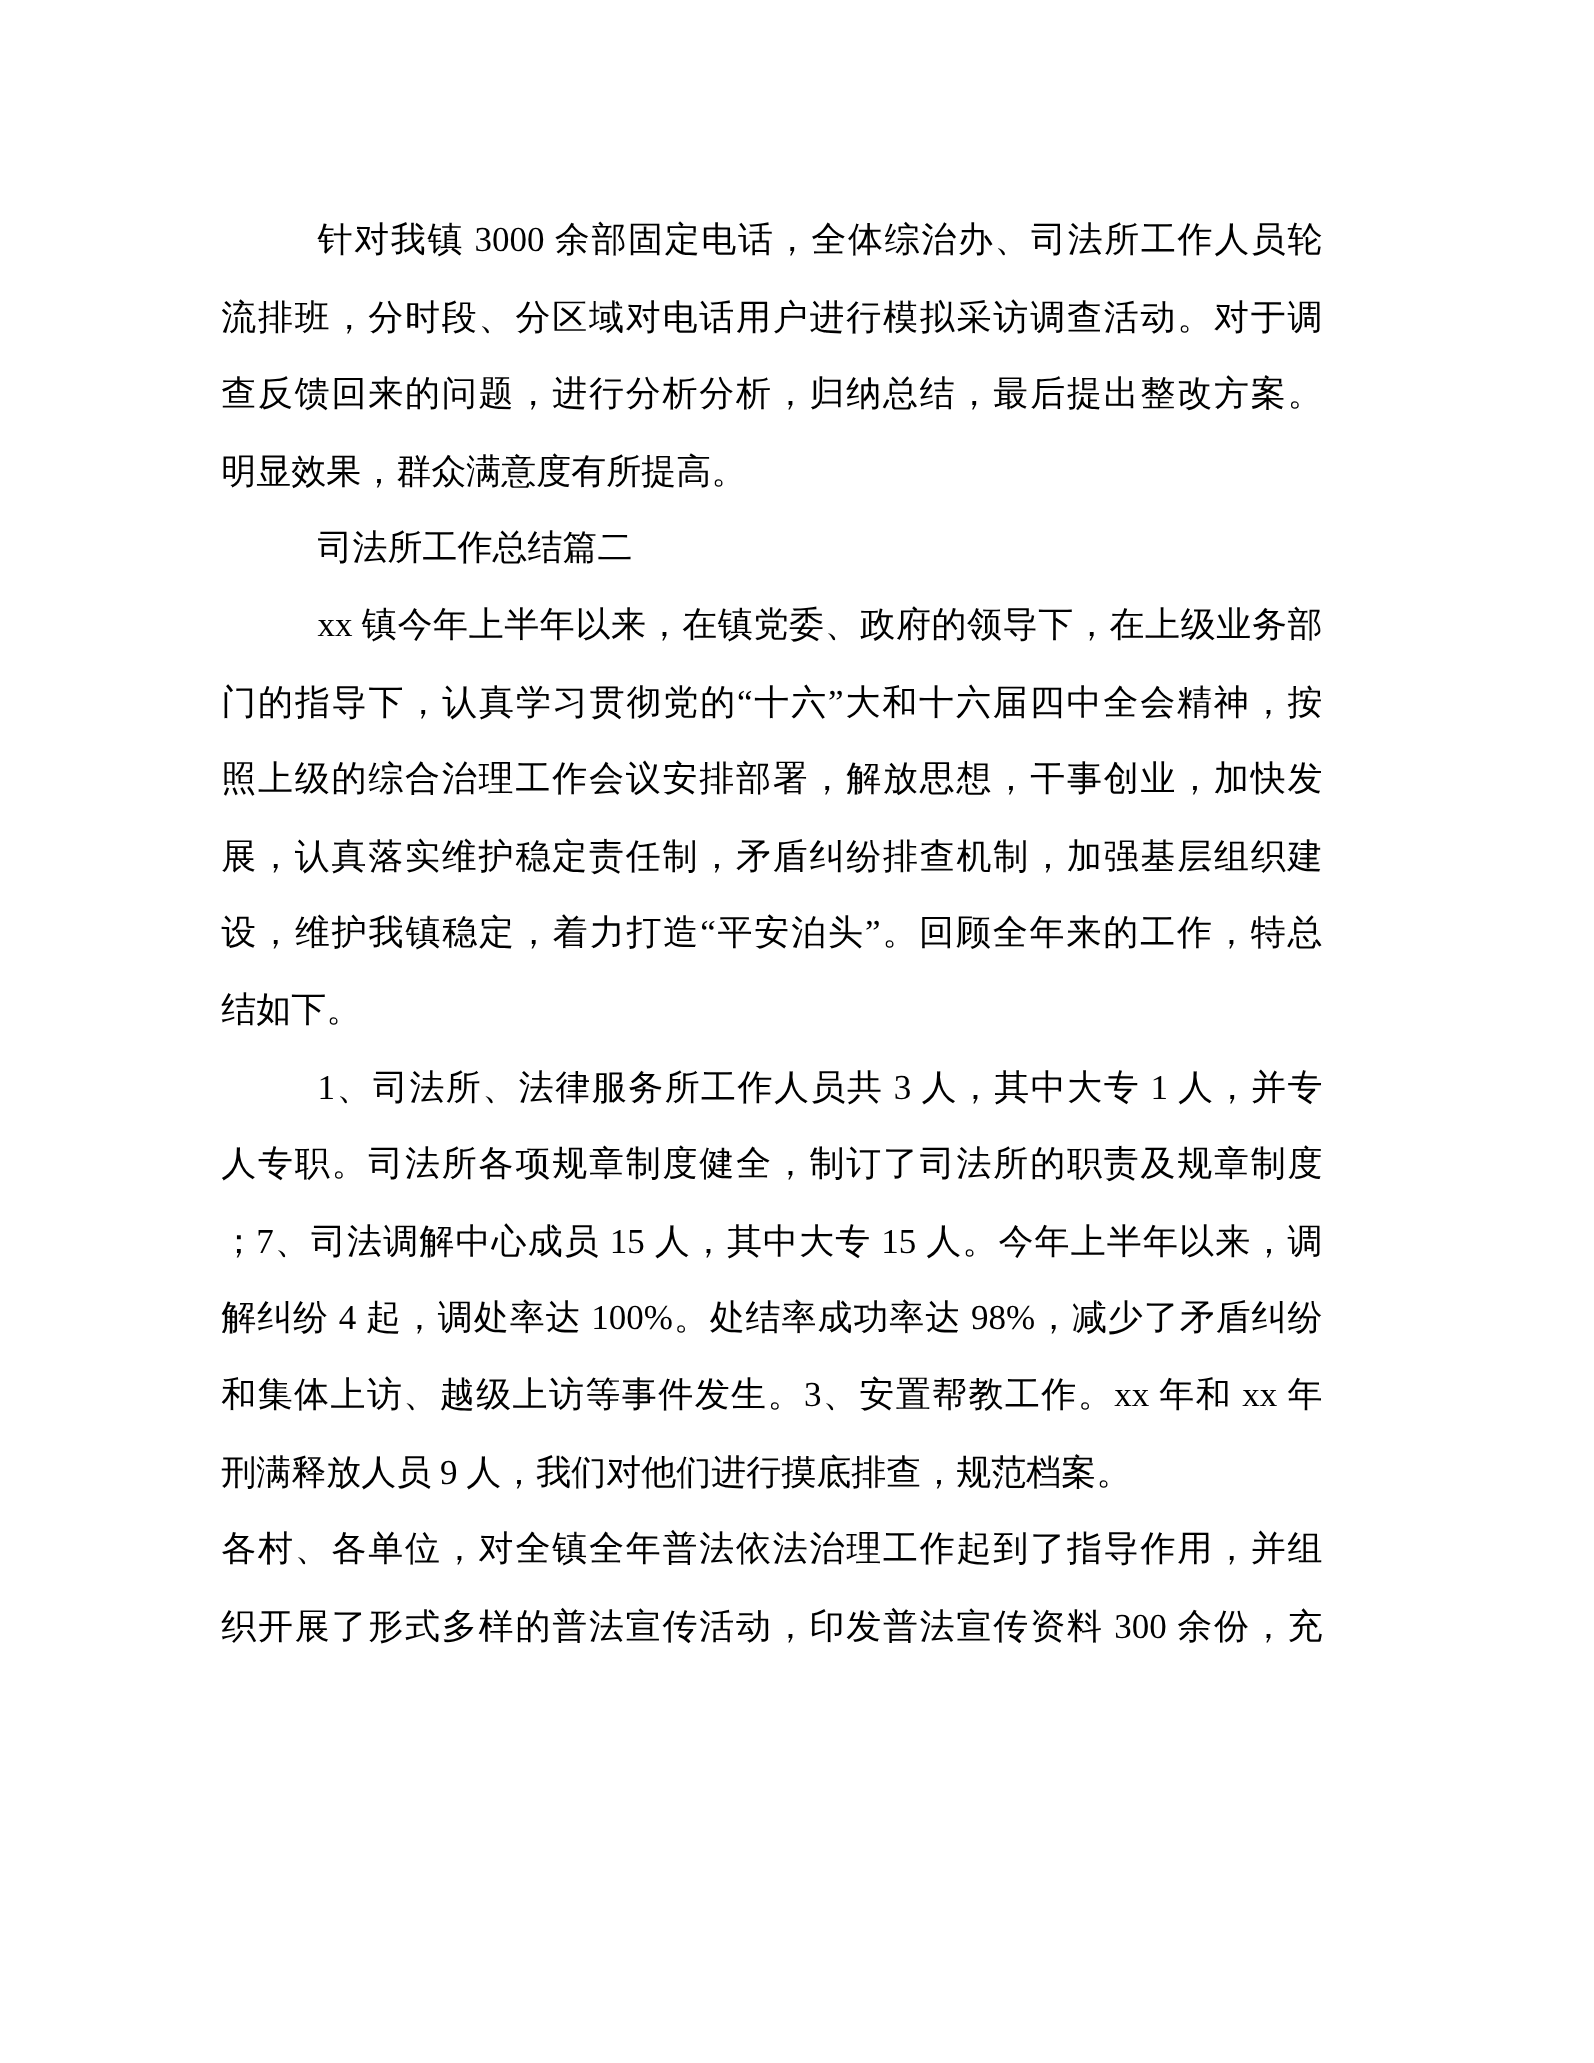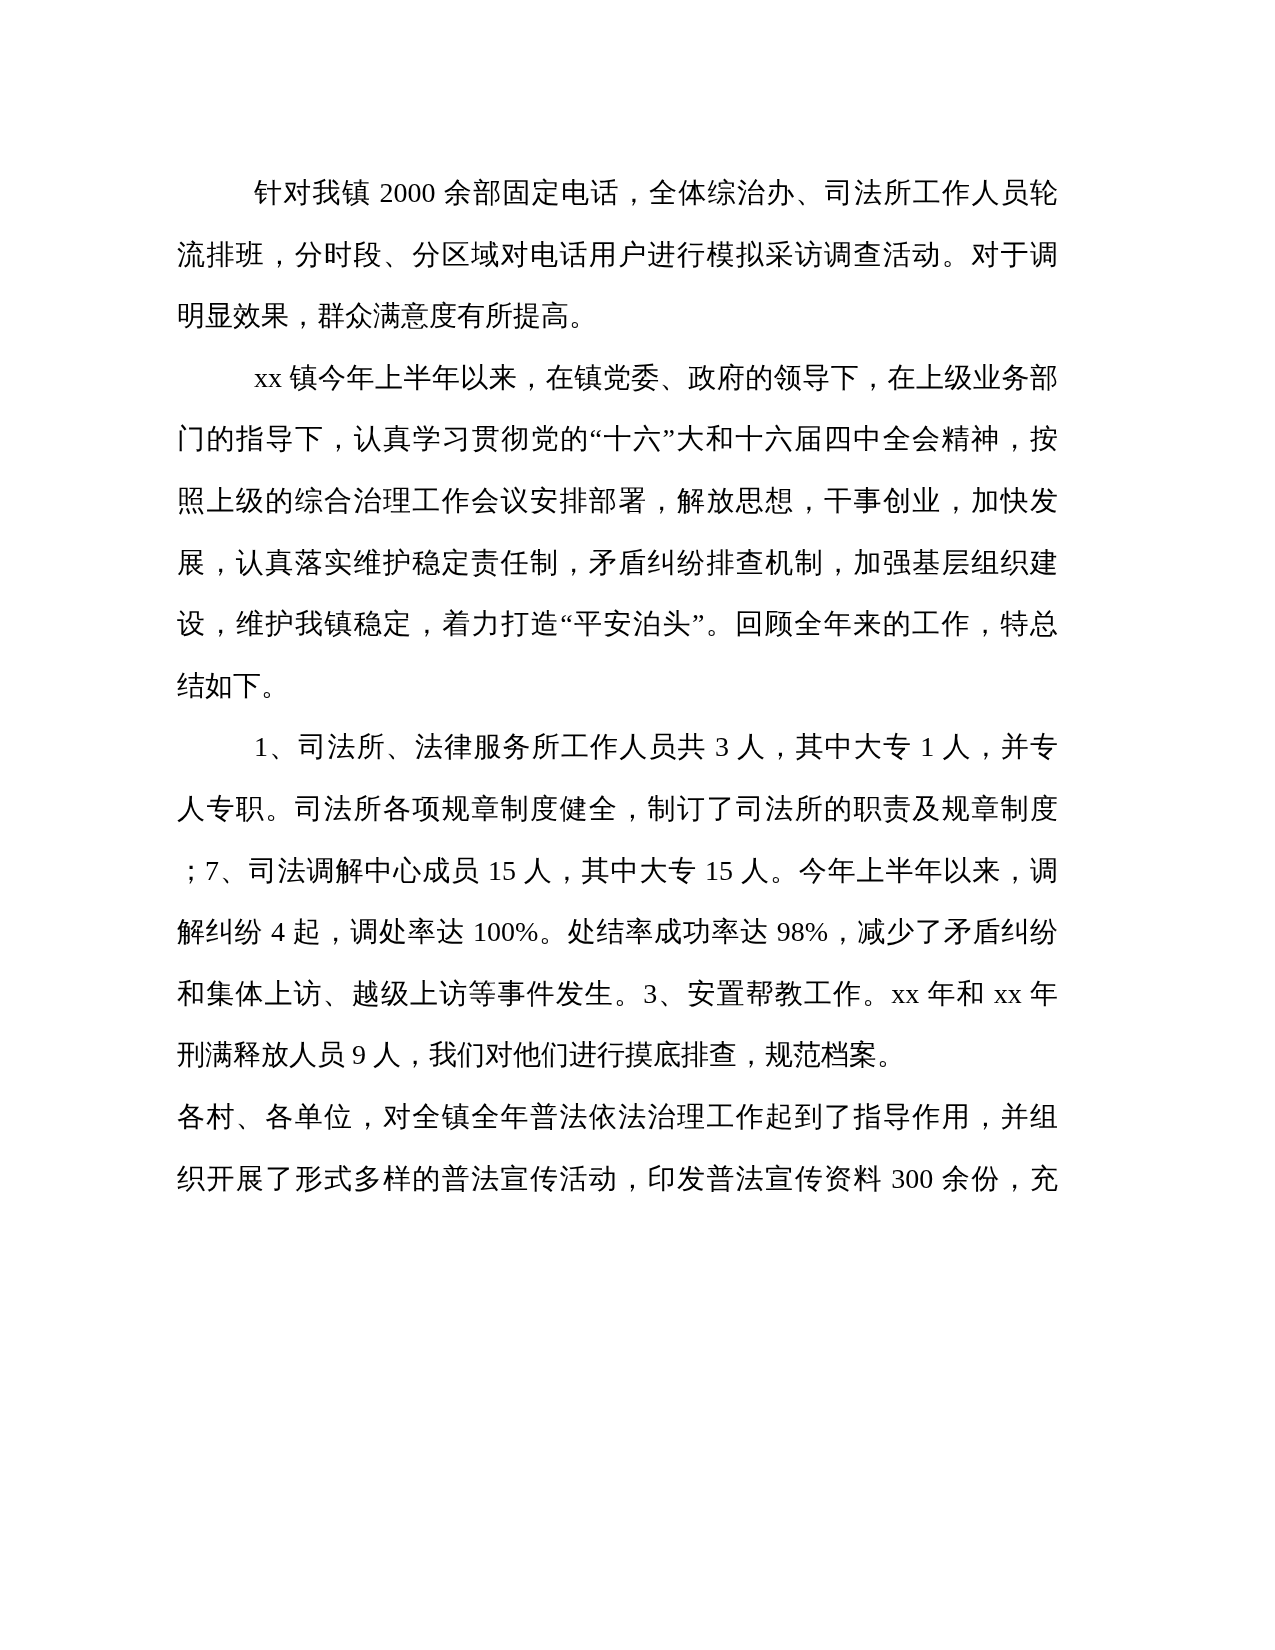--- a/index.html
+++ b/index.html
@@ -44,23 +44,25 @@
   
   .line.ind {
     text-indent: 77px;
   }
 </style>
 </head>
 <body>
 
 <div class="page">
   <div class="text-block">
-    <div class="line j ind">针对我镇 2000 余部固定电话，全体综治办、司法所工作人员轮</div>
+    <div class="line j ind">针对我镇 3000 余部固定电话，全体综治办、司法所工作人员轮</div>
     <div class="line j">流排班，分时段、分区域对电话用户进行模拟采访调查活动。对于调</div>
+    <div class="line j">查反馈回来的问题，进行分析分析，归纳总结，最后提出整改方案。</div>
     <div class="line l">明显效果，群众满意度有所提高。</div>
+    <div class="line l ind">司法所工作总结篇二</div>
     <div class="line j ind">xx 镇今年上半年以来，在镇党委、政府的领导下，在上级业务部</div>
     <div class="line j">门的指导下，认真学习贯彻党的“十六”大和十六届四中全会精神，按</div>
     <div class="line j">照上级的综合治理工作会议安排部署，解放思想，干事创业，加快发</div>
     <div class="line j">展，认真落实维护稳定责任制，矛盾纠纷排查机制，加强基层组织建</div>
     <div class="line j">设，维护我镇稳定，着力打造“平安泊头”。回顾全年来的工作，特总</div>
     <div class="line l">结如下。</div>
     <div class="line j ind">1、司法所、法律服务所工作人员共 3 人，其中大专 1 人，并专</div>
     <div class="line j">人专职。司法所各项规章制度健全，制订了司法所的职责及规章制度</div>
     <div class="line j">；7、司法调解中心成员 15 人，其中大专 15 人。今年上半年以来，调</div>
     <div class="line j">解纠纷 4 起，调处率达 100%。处结率成功率达 98%，减少了矛盾纠纷</div>

